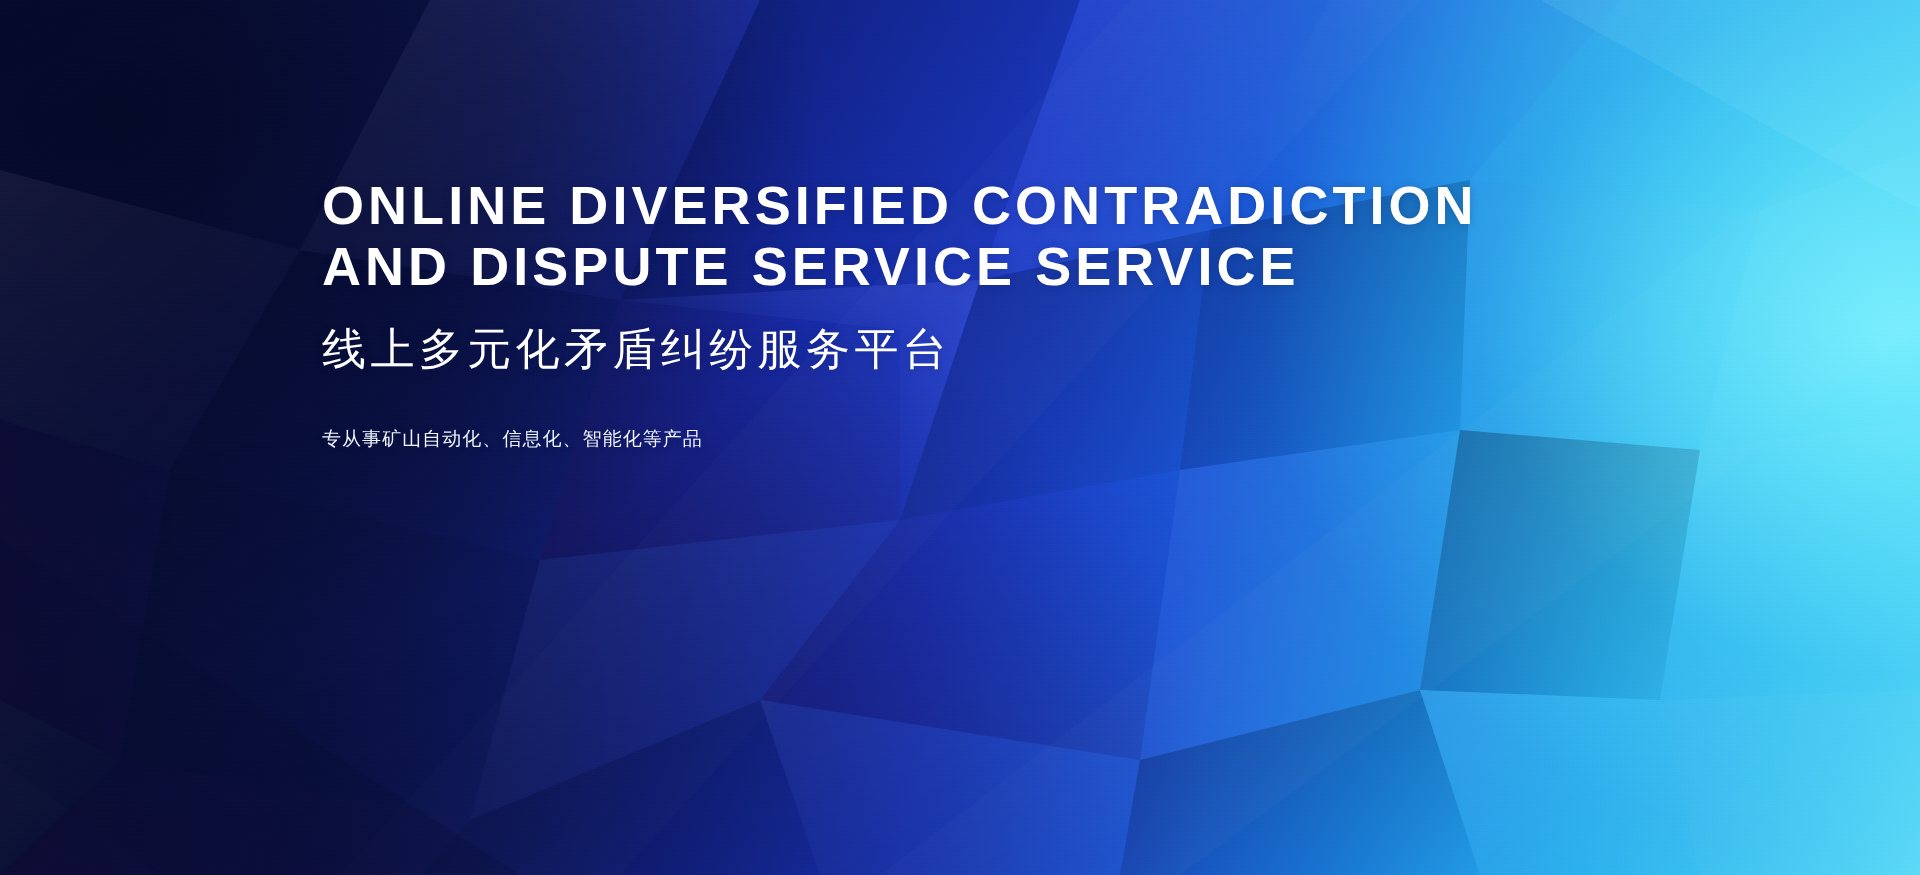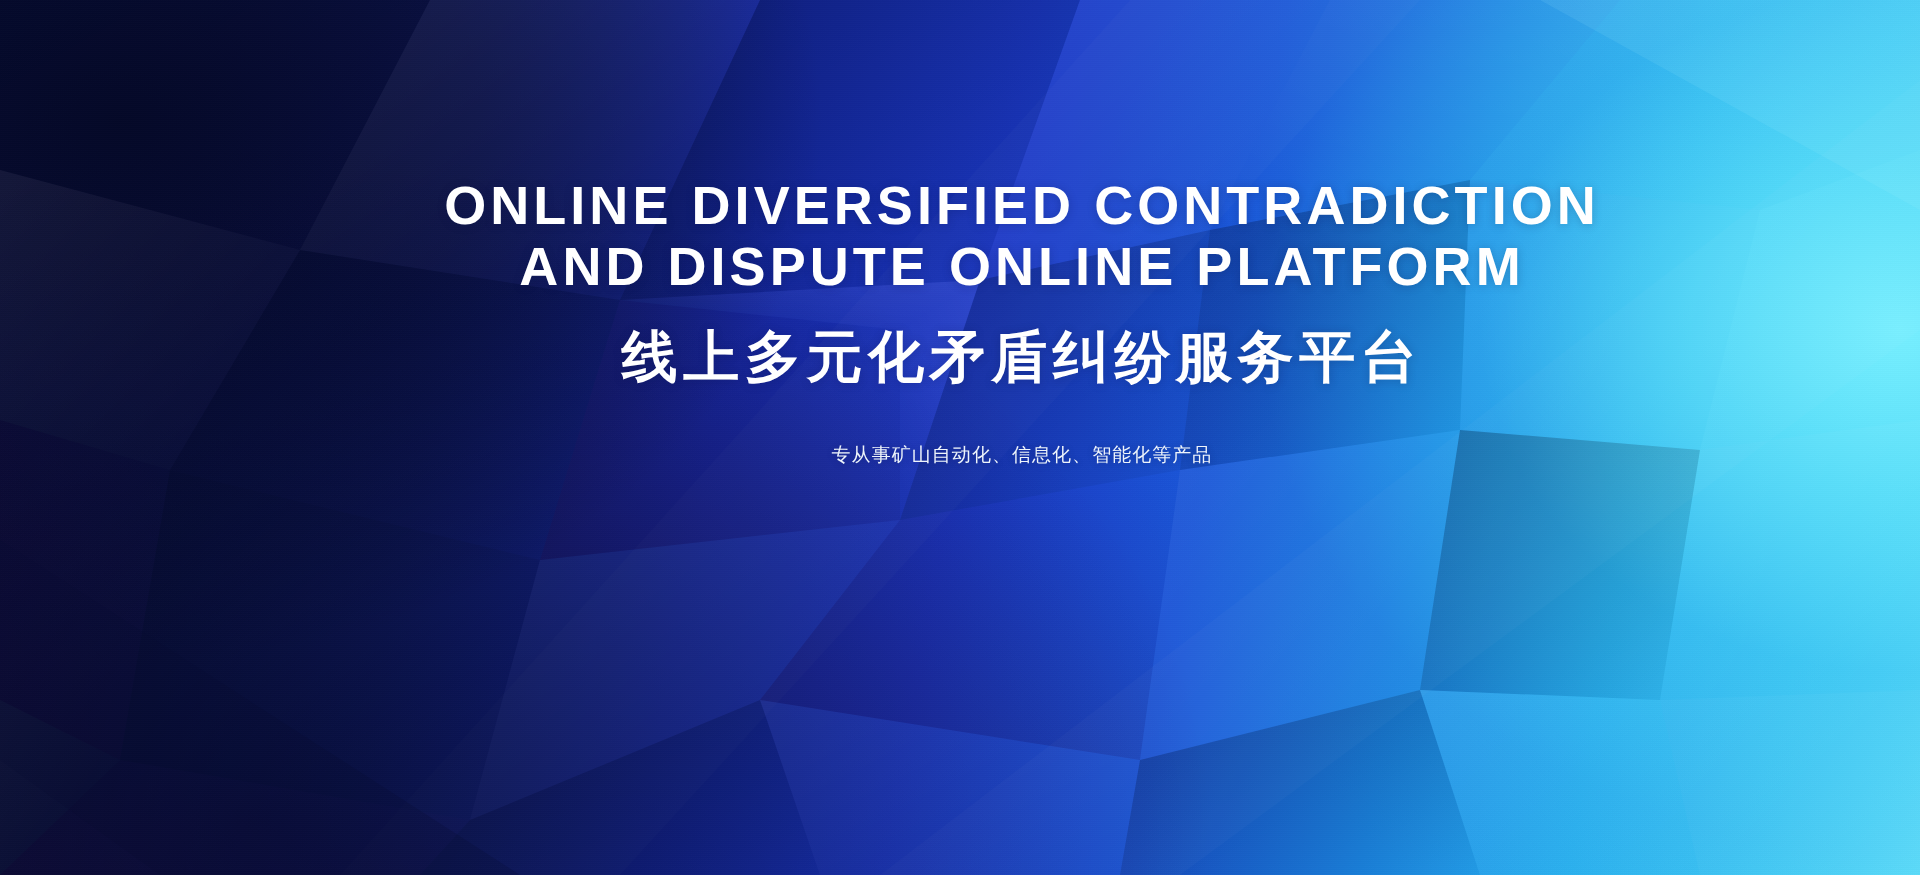--- a/index.html
+++ b/index.html
@@ -32,21 +32,20 @@
           #080d33 0%,
           #0b1347 11%,
           #101d6e 24%,
           #1528a4 38%,
           #1a37c6 50%,
           #1a55d8 62%,
           #1b86e4 73%,
           #28b0ee 83%,
           #44cdf5 92%,
           #63e4fb 100%);
-    text-align: center;
   }
 
   
   .facets {
     position: absolute;
     inset: 0;
     width: 100%;
     height: 100%;
     pointer-events: none;
   }
@@ -92,37 +91,38 @@
     line-height: 1.13;
     letter-spacing: 0.075em;
     white-space: nowrap;
     text-shadow: 0 1px 10px rgba(0,20,70,0.22);
   }
   .headline .ln { display: block; }
 
   .cn-title {
     margin: 26px 0 0 0;
     color: #ffffff;
-    font-size: 56px;
-    font-weight: 700;
+    font-size: 44px;
+    font-weight: 400;
     line-height: 1.2;
     letter-spacing: 0.10em;
     white-space: nowrap;
     text-shadow: 0 1px 10px rgba(0,20,70,0.22);
   }
 
   .body-copy {
     margin: 46px 0 0 0;
     color: #eef4fb;
     font-size: 19px;
     font-weight: 400;
     line-height: 1.95;
     letter-spacing: 0.055em;
     white-space: nowrap;
     text-shadow: 0 1px 7px rgba(0,20,70,0.30);
+    font-family: Liberation Mono, monospace;
   }
   .body-copy .ln { display: block; }
 </style>
 </head>
 <body>
 
 <div class="banner">
 
   <svg class="facets" viewBox="0 0 1920 875" preserveAspectRatio="none" xmlns="http://www.w3.org/2000/svg">
     <defs>
@@ -186,21 +186,21 @@
     <polygon points="1540,0 1920,210 1920,0" fill="#aef4ff" opacity="0.10"></polygon>
   </svg>
 
   <div class="vignette"></div>
   <div class="texture"></div>
 
   <div class="content">
 
     <h1 class="headline">
       <span class="ln">ONLINE DIVERSIFIED CONTRADICTION</span>
-      <span class="ln">AND DISPUTE ONLINE PLATFORM</span>
+      <span class="ln">AND DISPUTE SERVICE SERVICE</span>
     </h1>
 
     <h2 class="cn-title">线上多元化矛盾纠纷服务平台</h2>
 
     <p class="body-copy">
       <span class="ln">专从事矿山自动化、信息化、智能化等产品</span>
     </p>
 
   </div>
 </div>

